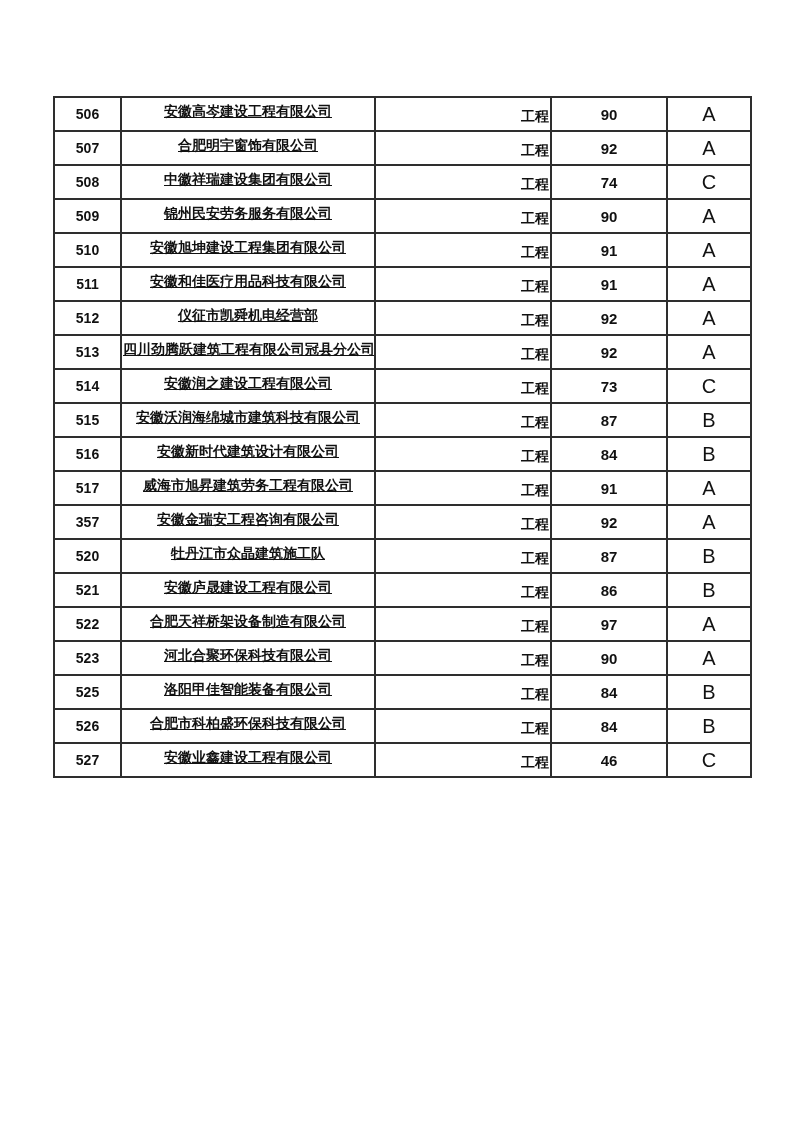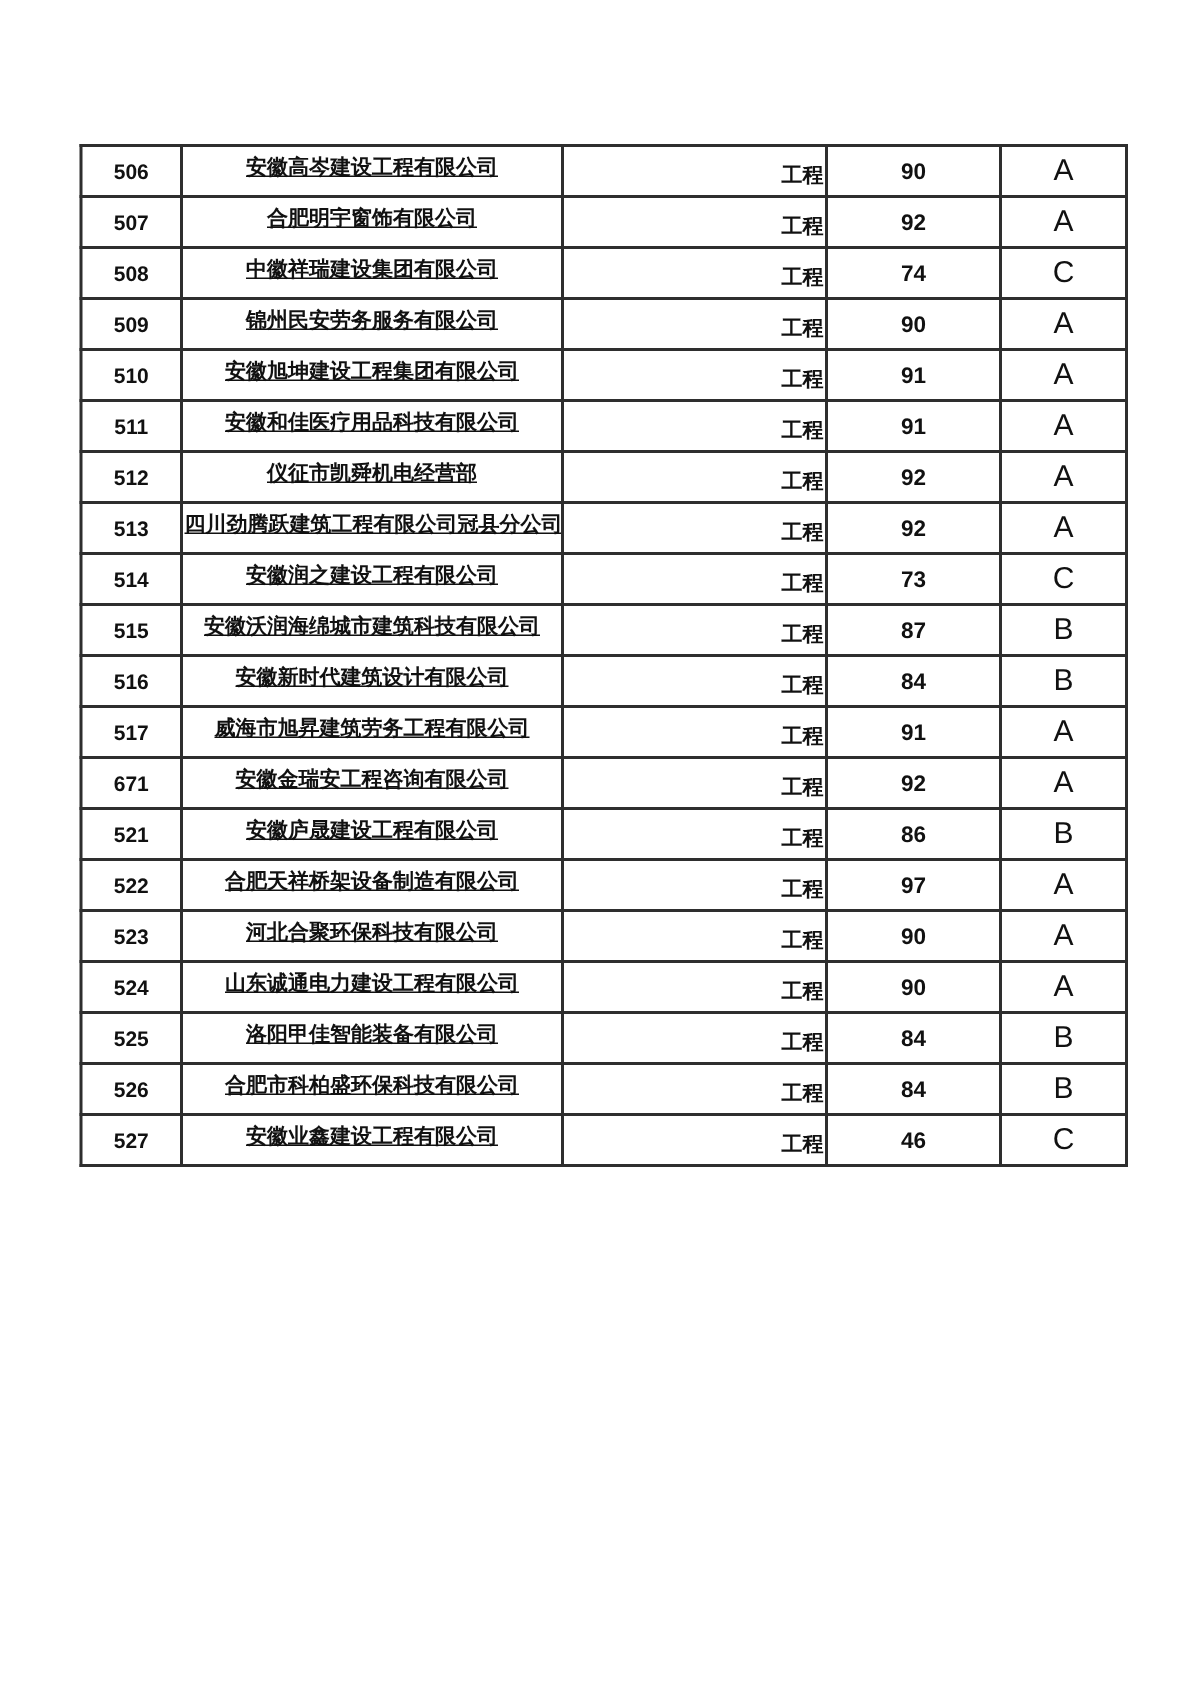--- a/index.html
+++ b/index.html
@@ -175,28 +175,35 @@
 
   <tr>
     <td class="cell-num">517</td>
     <td class="cell-company">威海市旭昇建筑劳务工程有限公司</td>
     <td class="cell-category">工程</td>
     <td class="cell-score">91</td>
     <td class="cell-grade">A</td>
   </tr>
 
   <tr>
-    <td class="cell-num">671</td>
+    <td class="cell-num">357</td>
     <td class="cell-company">安徽金瑞安工程咨询有限公司</td>
     <td class="cell-category">工程</td>
     <td class="cell-score">92</td>
     <td class="cell-grade">A</td>
   </tr>
 
 
+  <tr>
+    <td class="cell-num">520</td>
+    <td class="cell-company">牡丹江市众晶建筑施工队</td>
+    <td class="cell-category">工程</td>
+    <td class="cell-score">87</td>
+    <td class="cell-grade">B</td>
+  </tr>
 
   <tr>
     <td class="cell-num">521</td>
     <td class="cell-company">安徽庐晟建设工程有限公司</td>
     <td class="cell-category">工程</td>
     <td class="cell-score">86</td>
     <td class="cell-grade">B</td>
   </tr>
 
   <tr>
@@ -208,27 +215,20 @@
   </tr>
 
   <tr>
     <td class="cell-num">523</td>
     <td class="cell-company">河北合聚环保科技有限公司</td>
     <td class="cell-category">工程</td>
     <td class="cell-score">90</td>
     <td class="cell-grade">A</td>
   </tr>
 
-  <tr>
-    <td class="cell-num">524</td>
-    <td class="cell-company">山东诚通电力建设工程有限公司</td>
-    <td class="cell-category">工程</td>
-    <td class="cell-score">90</td>
-    <td class="cell-grade">A</td>
-  </tr>
 
   <tr>
     <td class="cell-num">525</td>
     <td class="cell-company">洛阳甲佳智能装备有限公司</td>
     <td class="cell-category">工程</td>
     <td class="cell-score">84</td>
     <td class="cell-grade">B</td>
   </tr>
 
   <tr>

